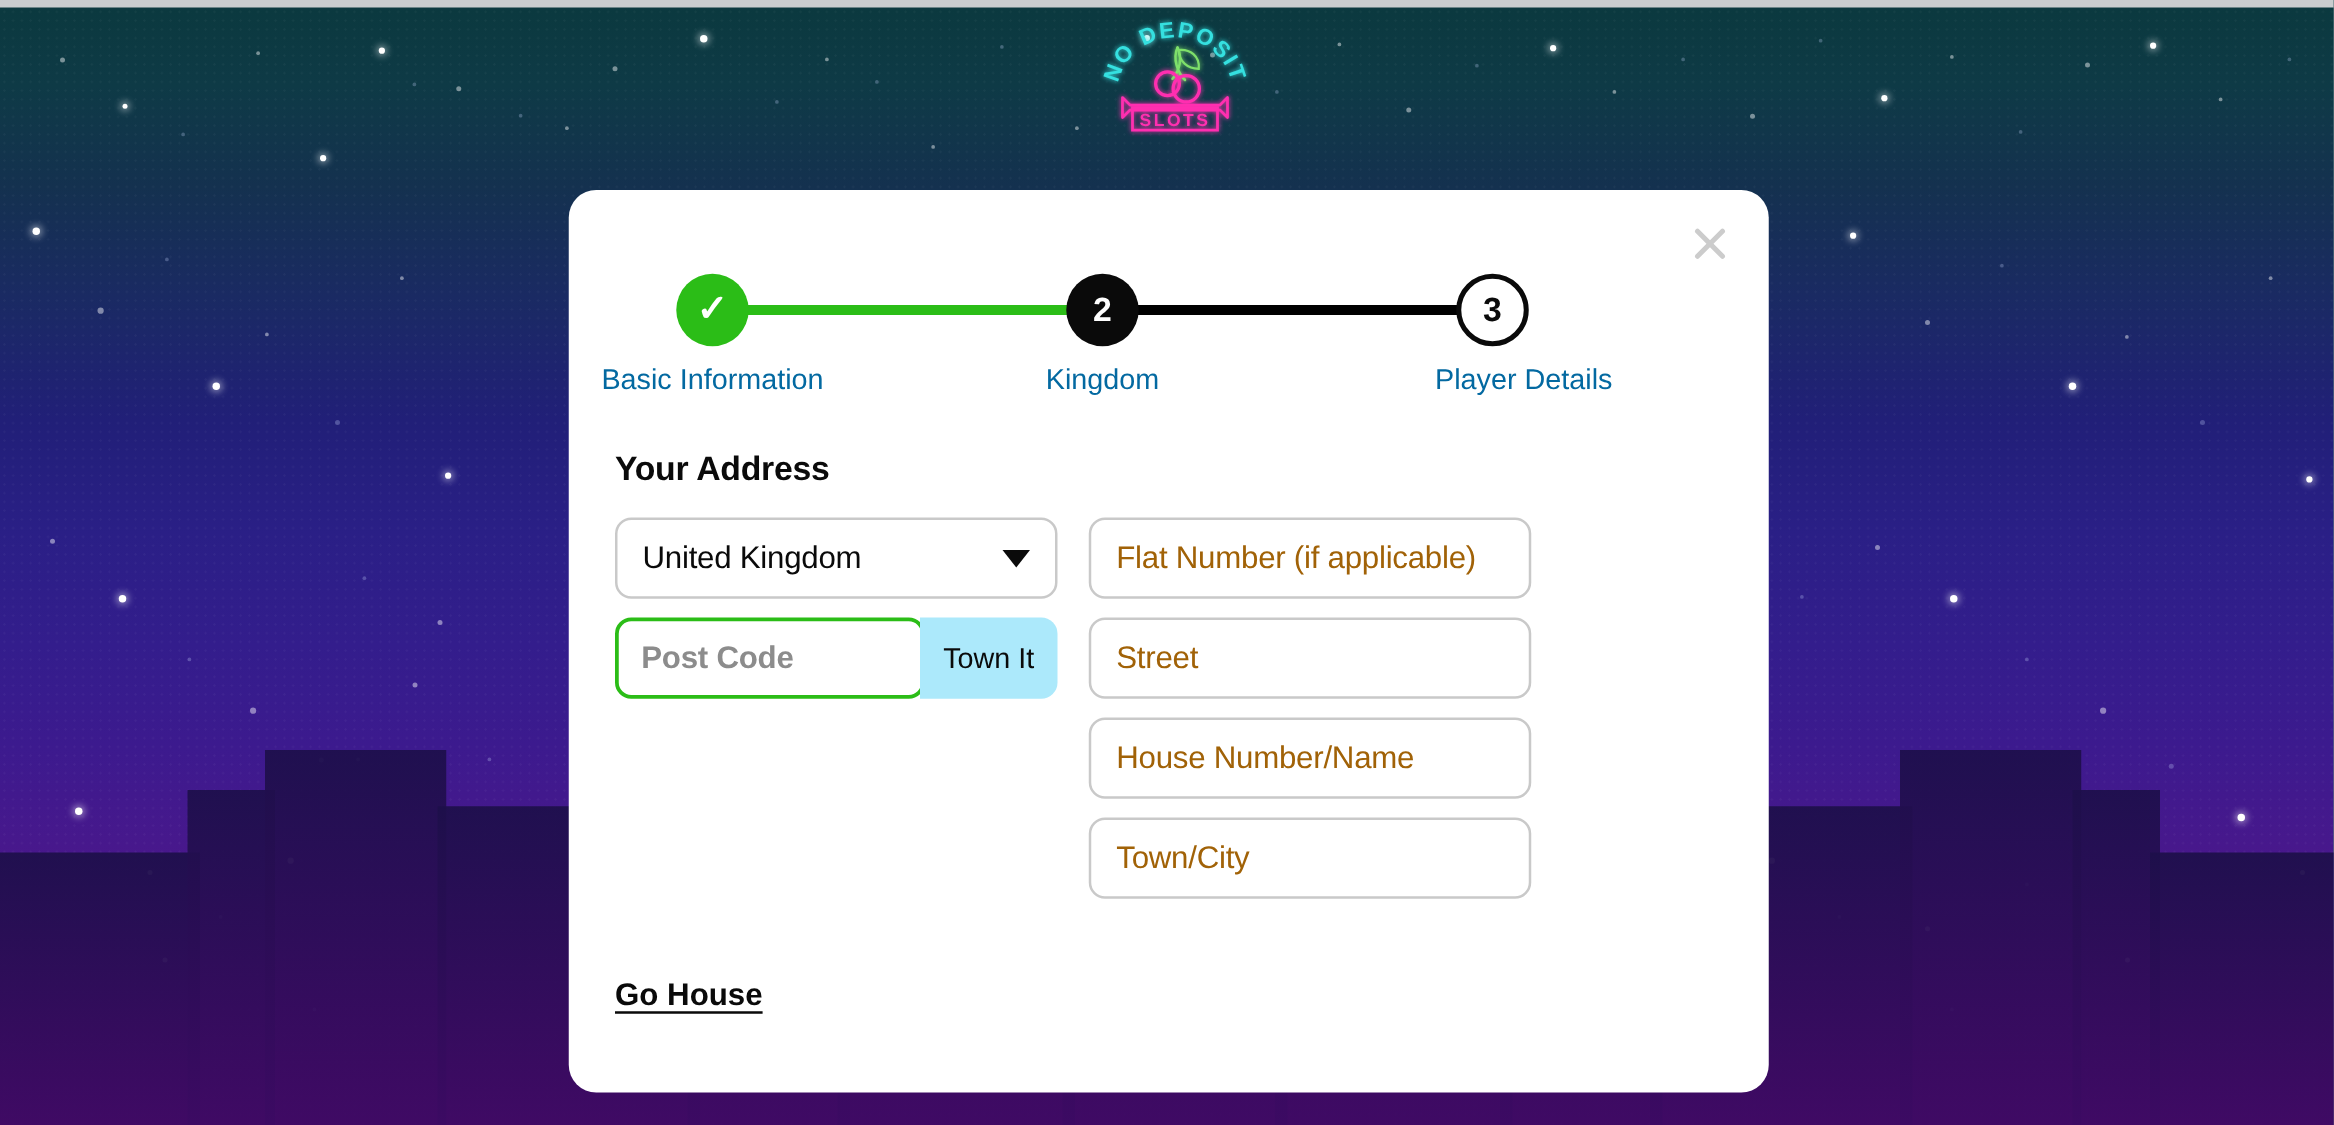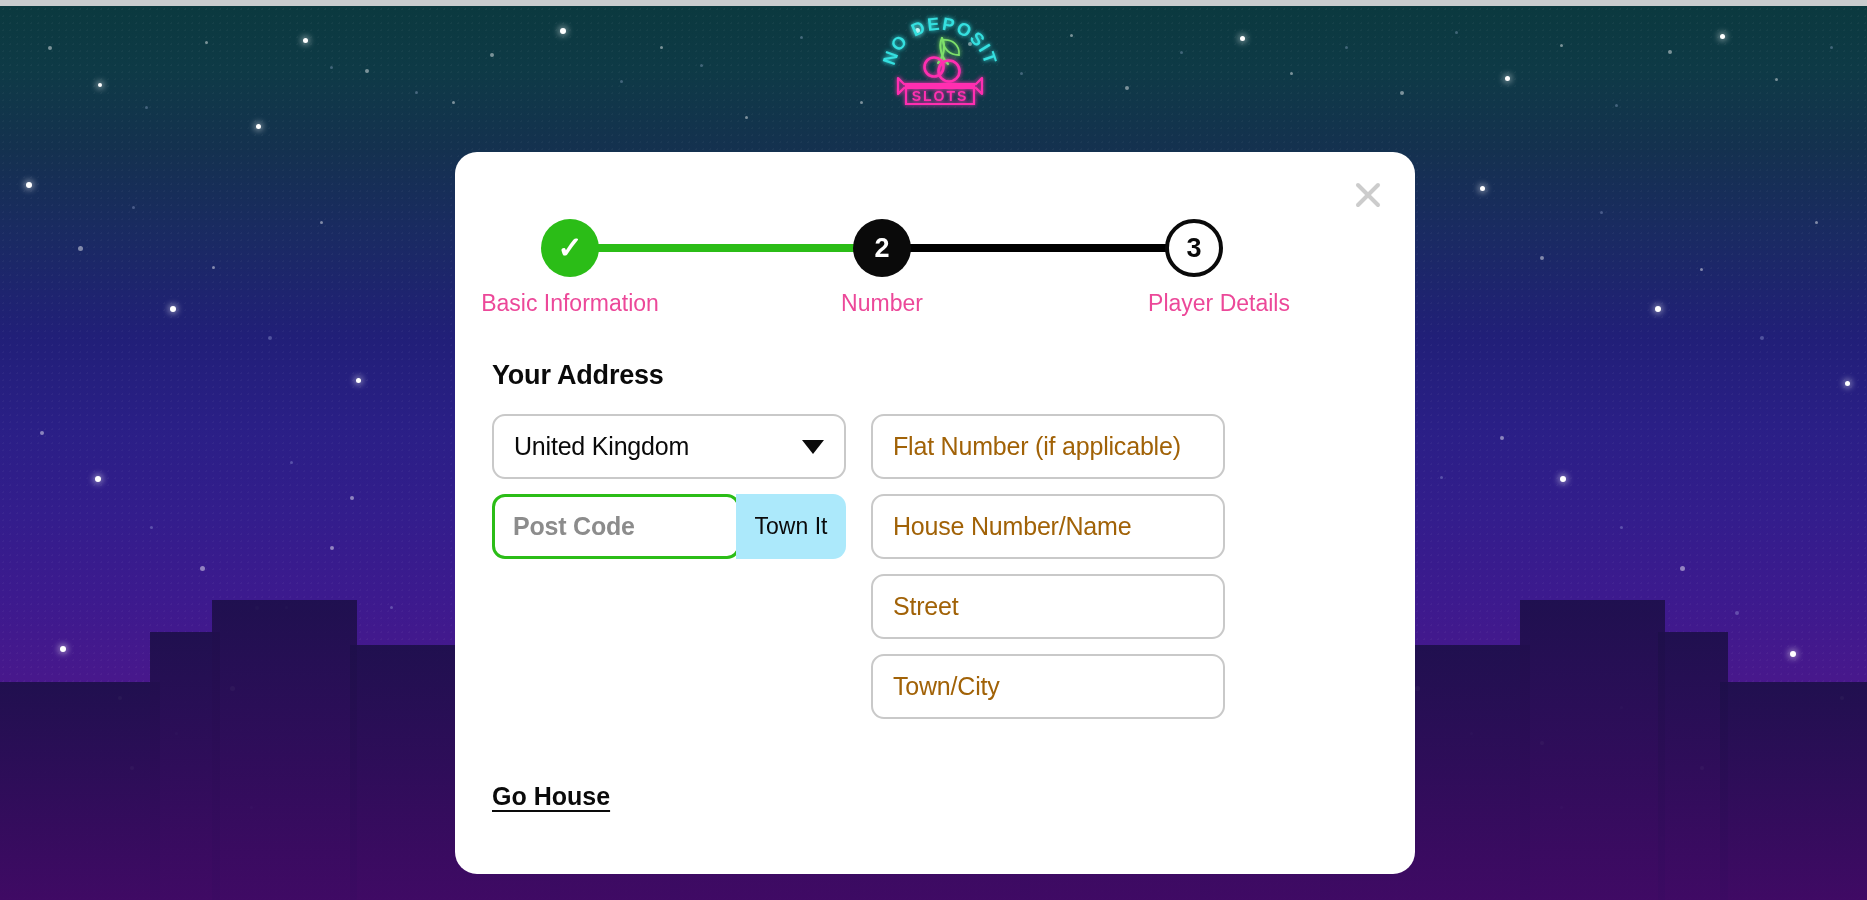--- a/index.html
+++ b/index.html
@@ -165,21 +165,21 @@
     background: #ffffff;
     color: #0a0a0a;
     border: 4px solid #0a0a0a;
   }
   .node .check { font-size: 30px; line-height: 1; }
 
   .step-label {
     position: absolute;
     top: 90px;
     font-size: 23px;
-    color: #ec4899;
+    color: #0369a1;
     text-align: center;
     width: 260px;
     white-space: nowrap;
   }
   .step-label.l1 { left: -15px; }
   .step-label.l2 { left: 297px; }
   .step-label.l3 { left: 634px; }
 
   
   .section-title {
@@ -447,21 +447,21 @@
         <span class="check">✓</span>
       </div>
       <div class="node active">
         <span>2</span>
       </div>
       <div class="node todo">
         <span>3</span>
       </div>
 
       <div class="step-label l1">Basic Information</div>
-      <div class="step-label l2">Number</div>
+      <div class="step-label l2">Kingdom</div>
       <div class="step-label l3">Player Details</div>
     </div>
 
     <div class="section-title">Your Address</div>
 
     <div class="col-left">
 
       <div class="field select-soft">
         <span class="txt filled">United Kingdom</span>
         <span class="caret"></span>
@@ -476,25 +476,25 @@
 
     </div>
 
     <div class="col-right">
 
       <div class="field">
         <span class="txt">Flat Number (if applicable)</span>
       </div>
 
       <div class="field">
+        <span class="txt">Street</span>
+      </div>
+
+      <div class="field">
         <span class="txt">House Number/Name</span>
-      </div>
-
-      <div class="field">
-        <span class="txt">Street</span>
       </div>
 
       <div class="field">
         <span class="txt">Town/City</span>
       </div>
 
     </div>
 
     <button class="go-back">Go House</button>
   </div>

